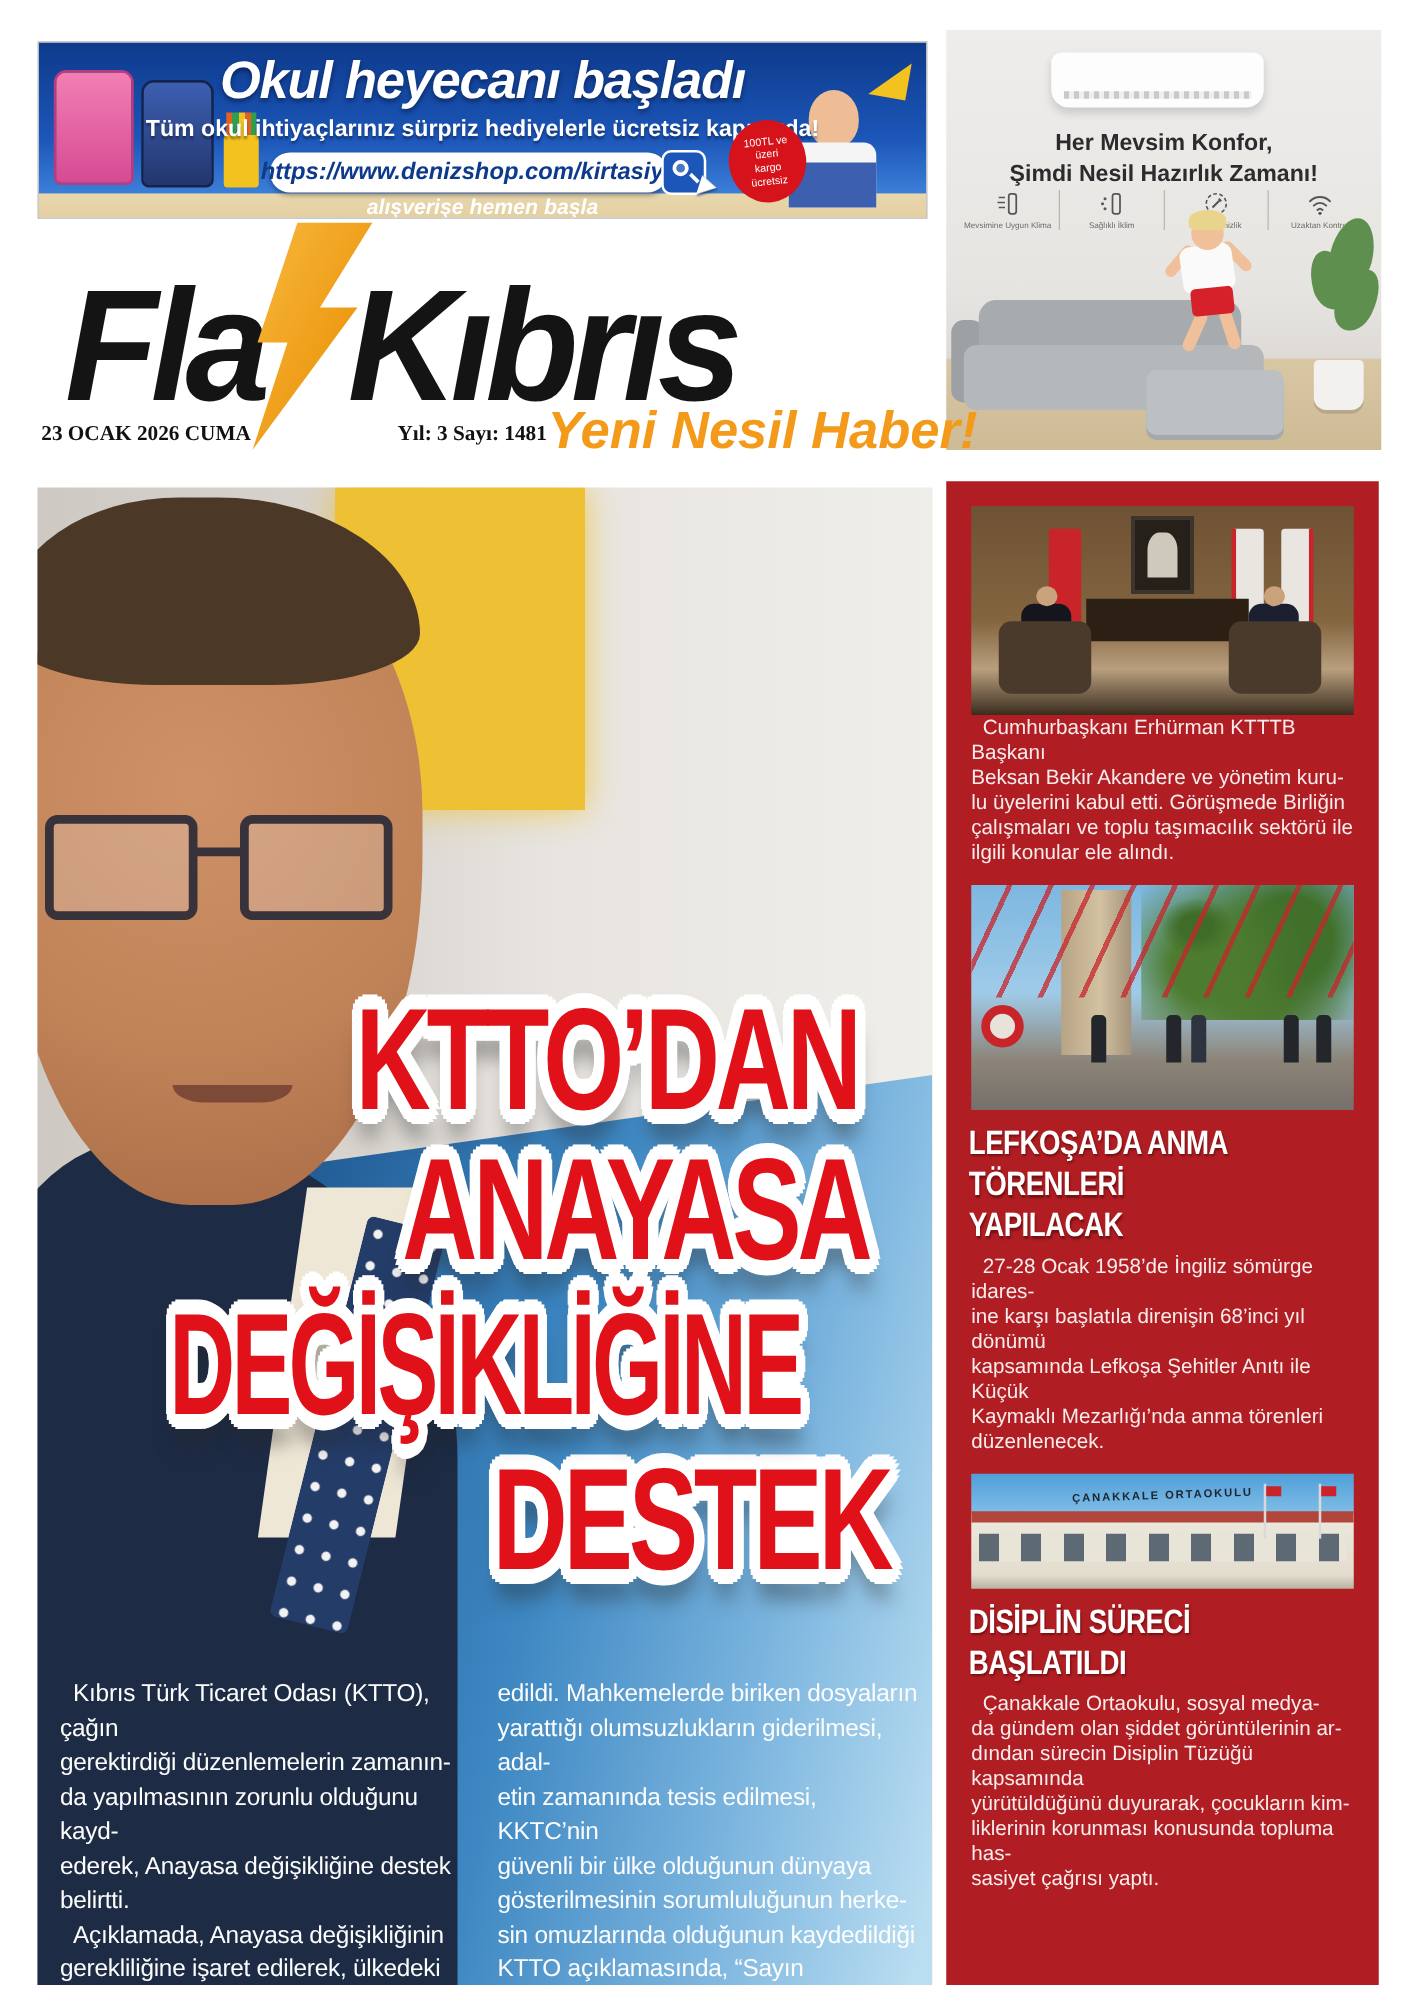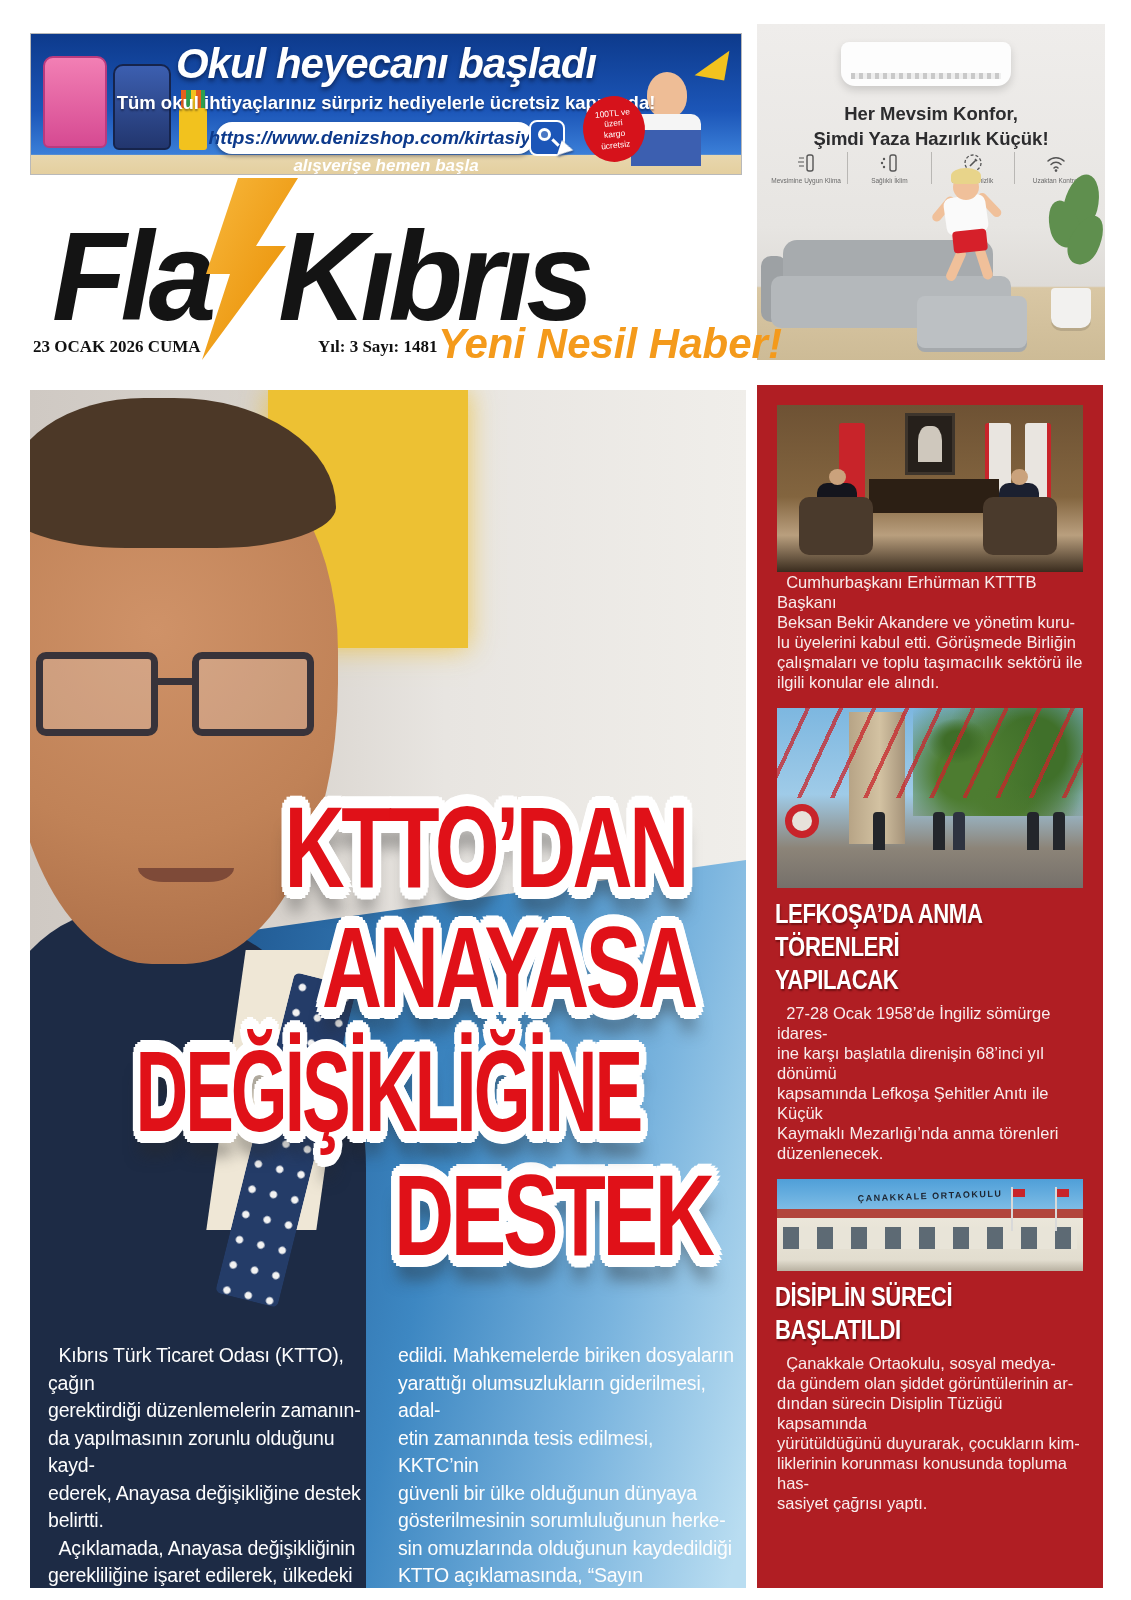--- a/index.html
+++ b/index.html
@@ -244,21 +244,21 @@
 kargo
 ücretsiz</div>
     <div class="banner-cta">alışverişe hemen başla</div>
   </div>
 
   <div class="ac-ad">
     <div class="ac-unit">
       <div class="ac-slit"></div>
     </div>
     <div class="ac-head">Her Mevsim Konfor,
-Şimdi Yaza Hazırlık Küçük!</div>
+Şimdi Nesil Hazırlık Zamanı!</div>
     <div class="ac-features">
       <div class="ac-feat">
         <svg width="22" height="22" viewBox="0 0 22 22">
             <rect x="12" y="3" width="6" height="16" rx="2" fill="none" stroke="#555" stroke-width="1.4"></rect>
             <path d="M4 6h5M3 10h6M4 14h5" stroke="#555" stroke-width="1.2" fill="none"></path>
           </svg>
         <div class="ac-feat-label">Mevsimine Uygun Klima</div>
       </div>
       <div class="ac-feat">
         <svg width="22" height="22" viewBox="0 0 22 22">

